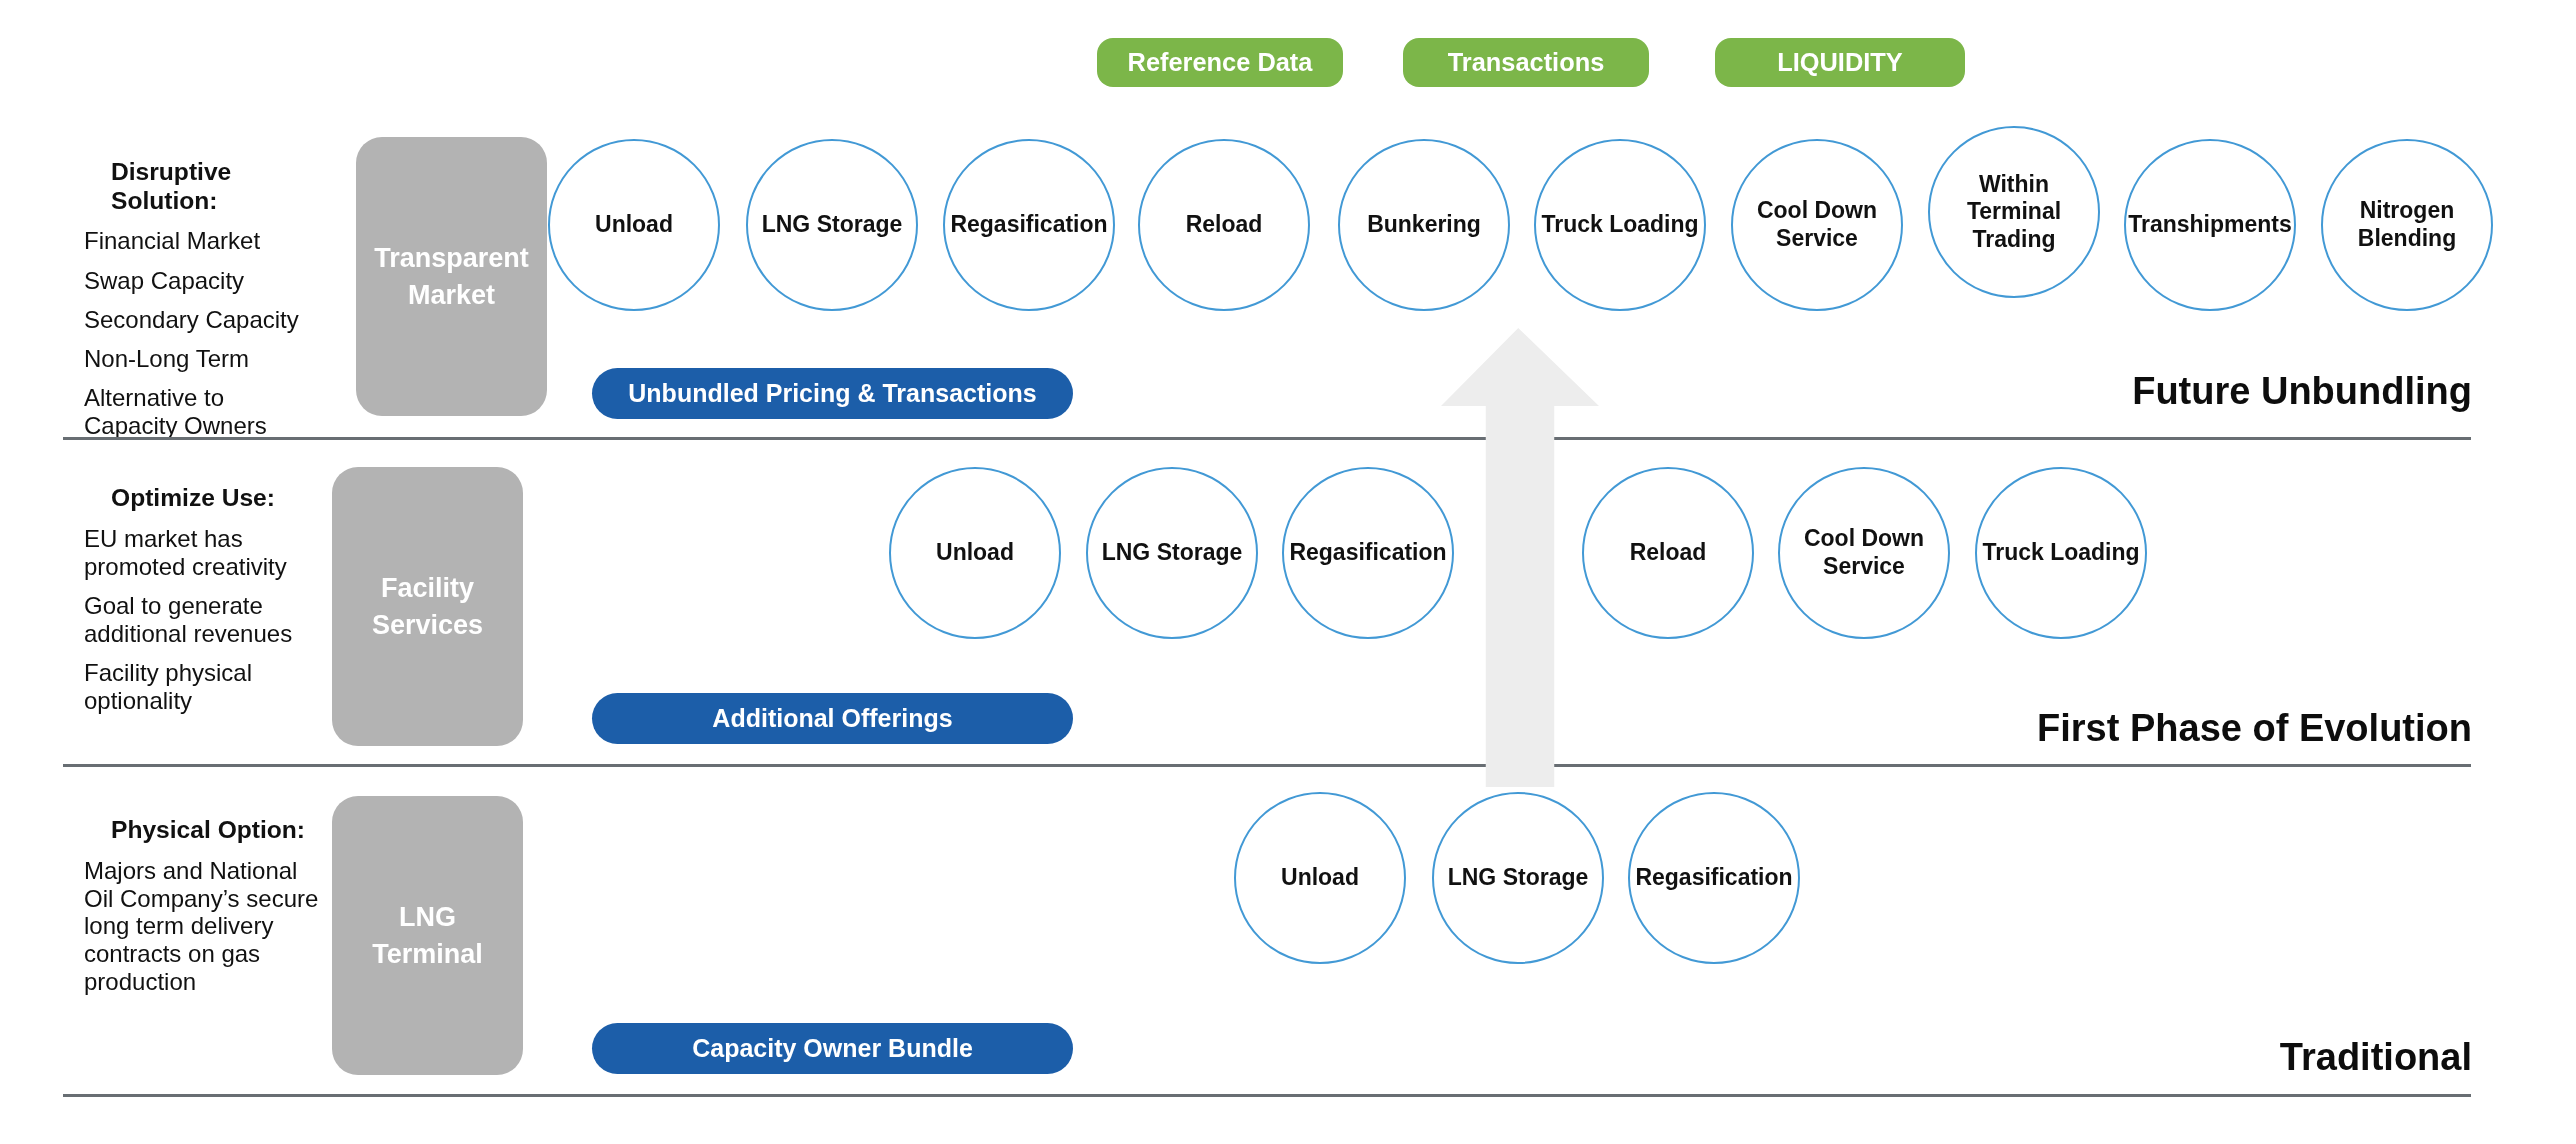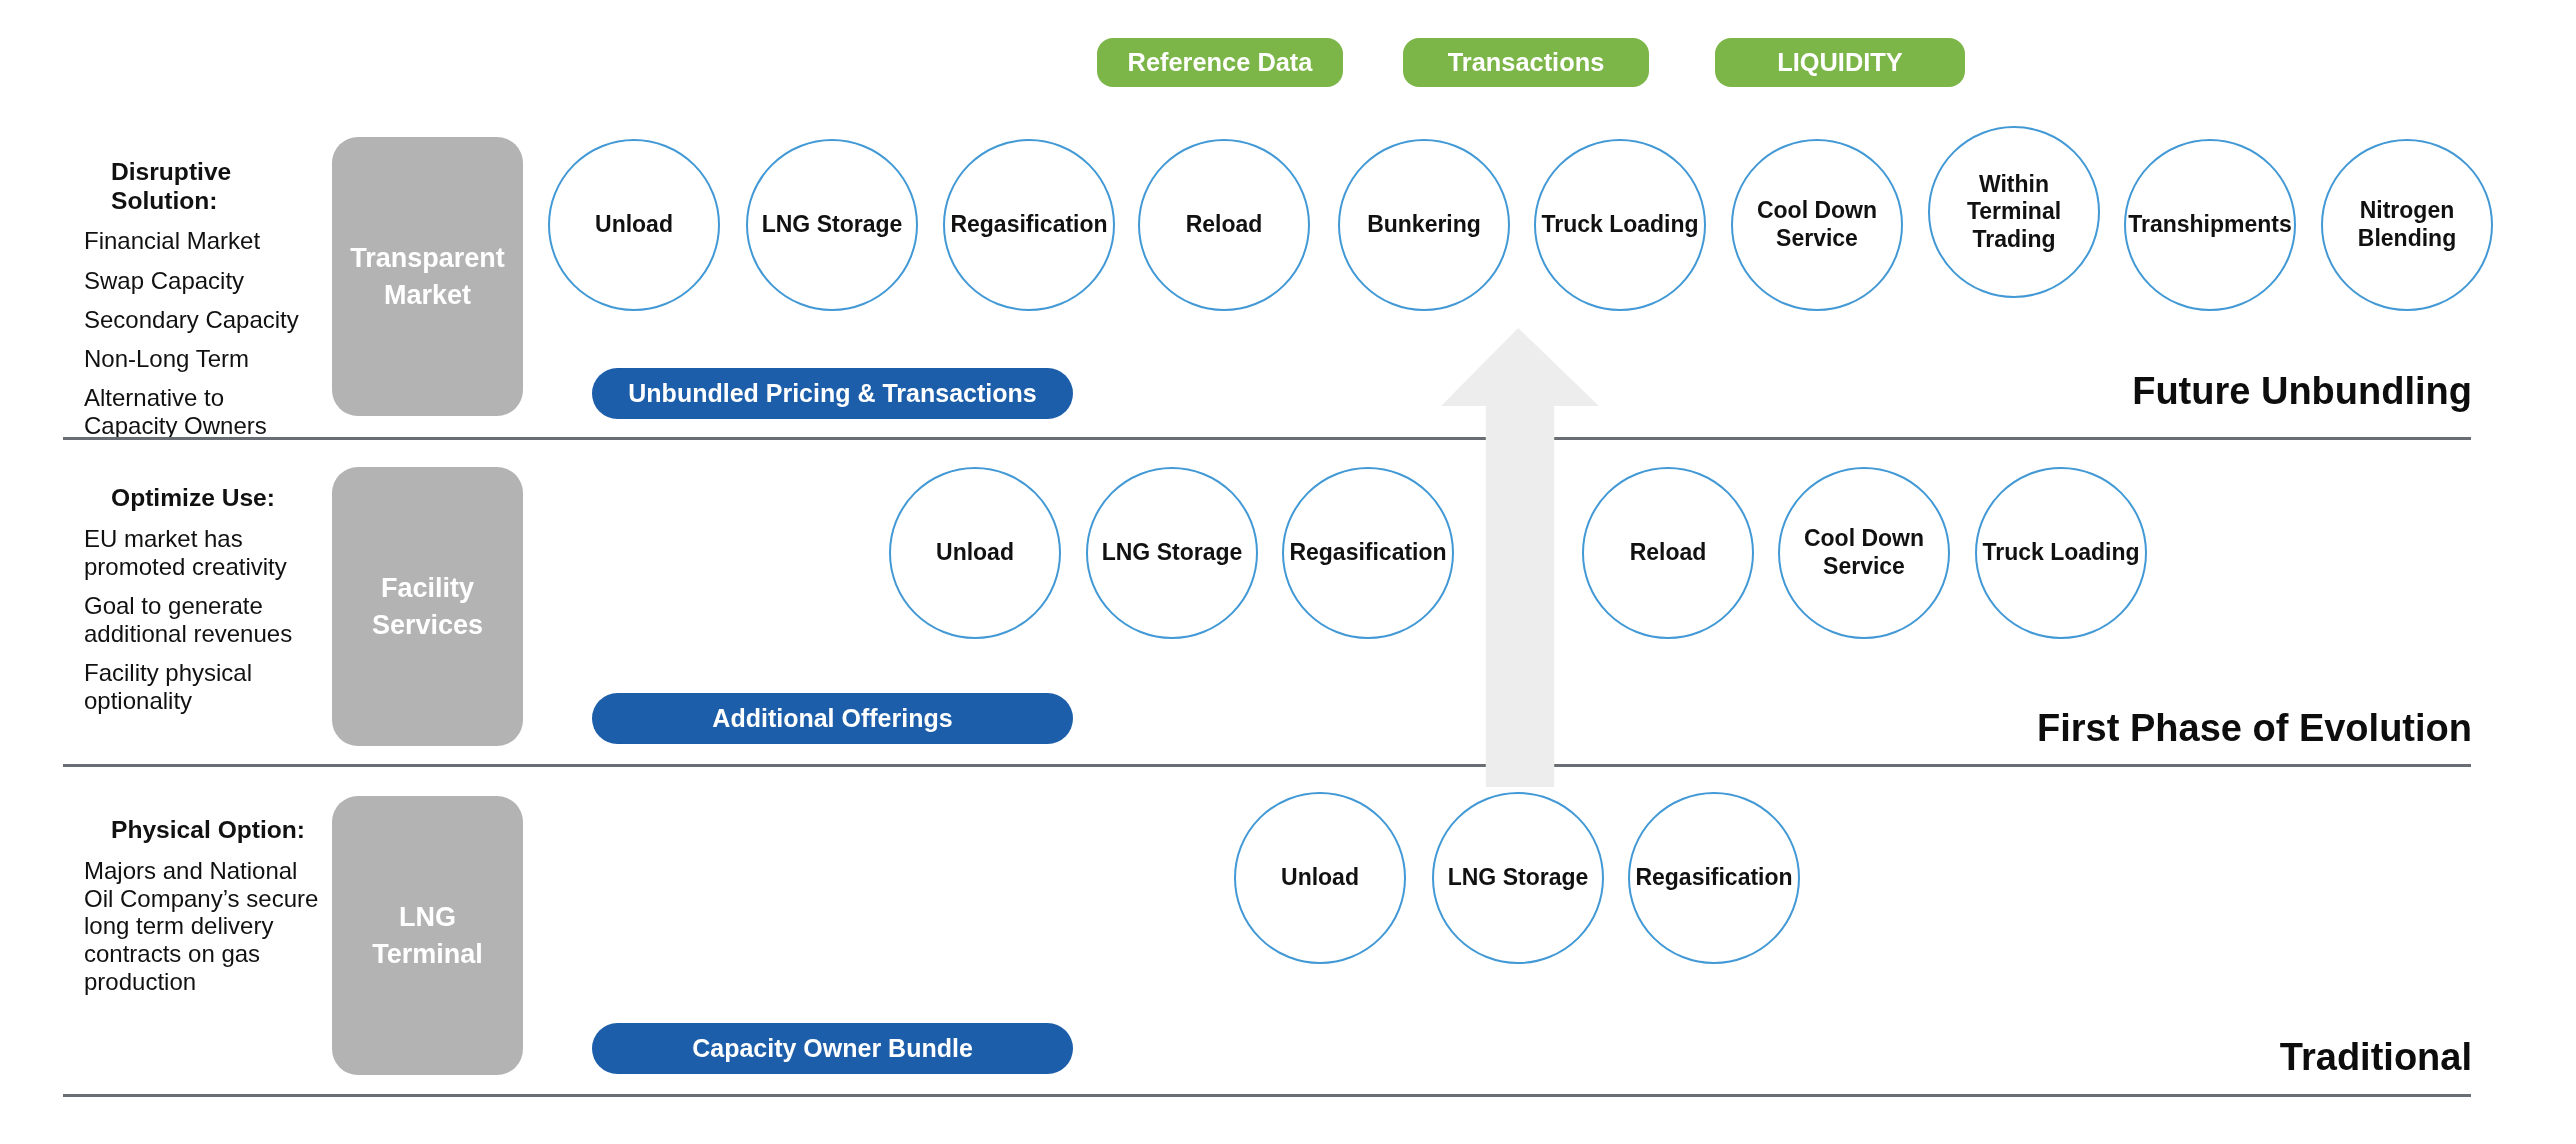--- a/index.html
+++ b/index.html
@@ -47,21 +47,21 @@
   <div class="note" style="top:158px;">
     <div class="ttl">Disruptive Solution:</div>
     <div class="itm">Financial Market</div>
     <div class="itm">Swap Capacity</div>
     <div class="itm">Secondary Capacity</div>
     <div class="itm">Non-Long Term</div>
     <div class="itm">Alternative to
 Capacity Owners</div>
   </div>
 
-  <div class="gbox" style="top:137px;">Transparent
+  <div class="gbox" style="top:137px;margin-left:24px;">Transparent
 Market</div>
 
   <div class="circle layer2" style="left:548px;top:139px;">
       <span>Unload</span>
     </div>
   <div class="circle layer2" style="left:746px;top:139px;">
       <span>LNG Storage</span>
     </div>
   <div class="circle layer2" style="left:943px;top:139px;">
       <span>Regasification</span>

